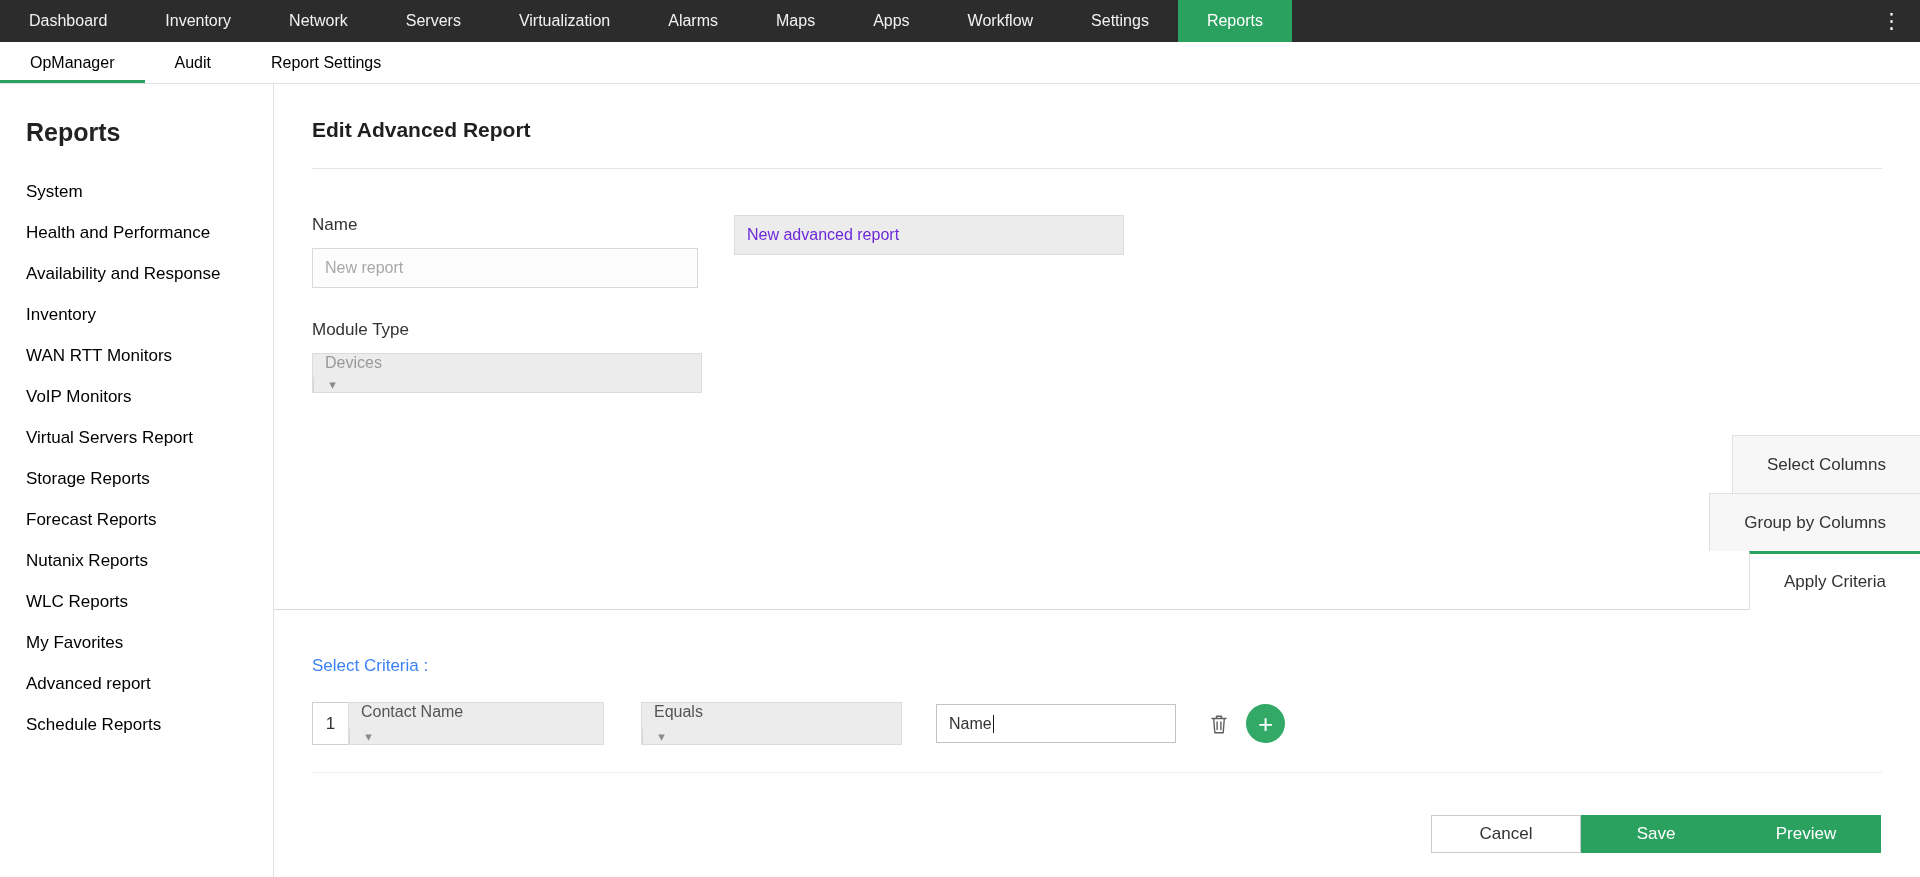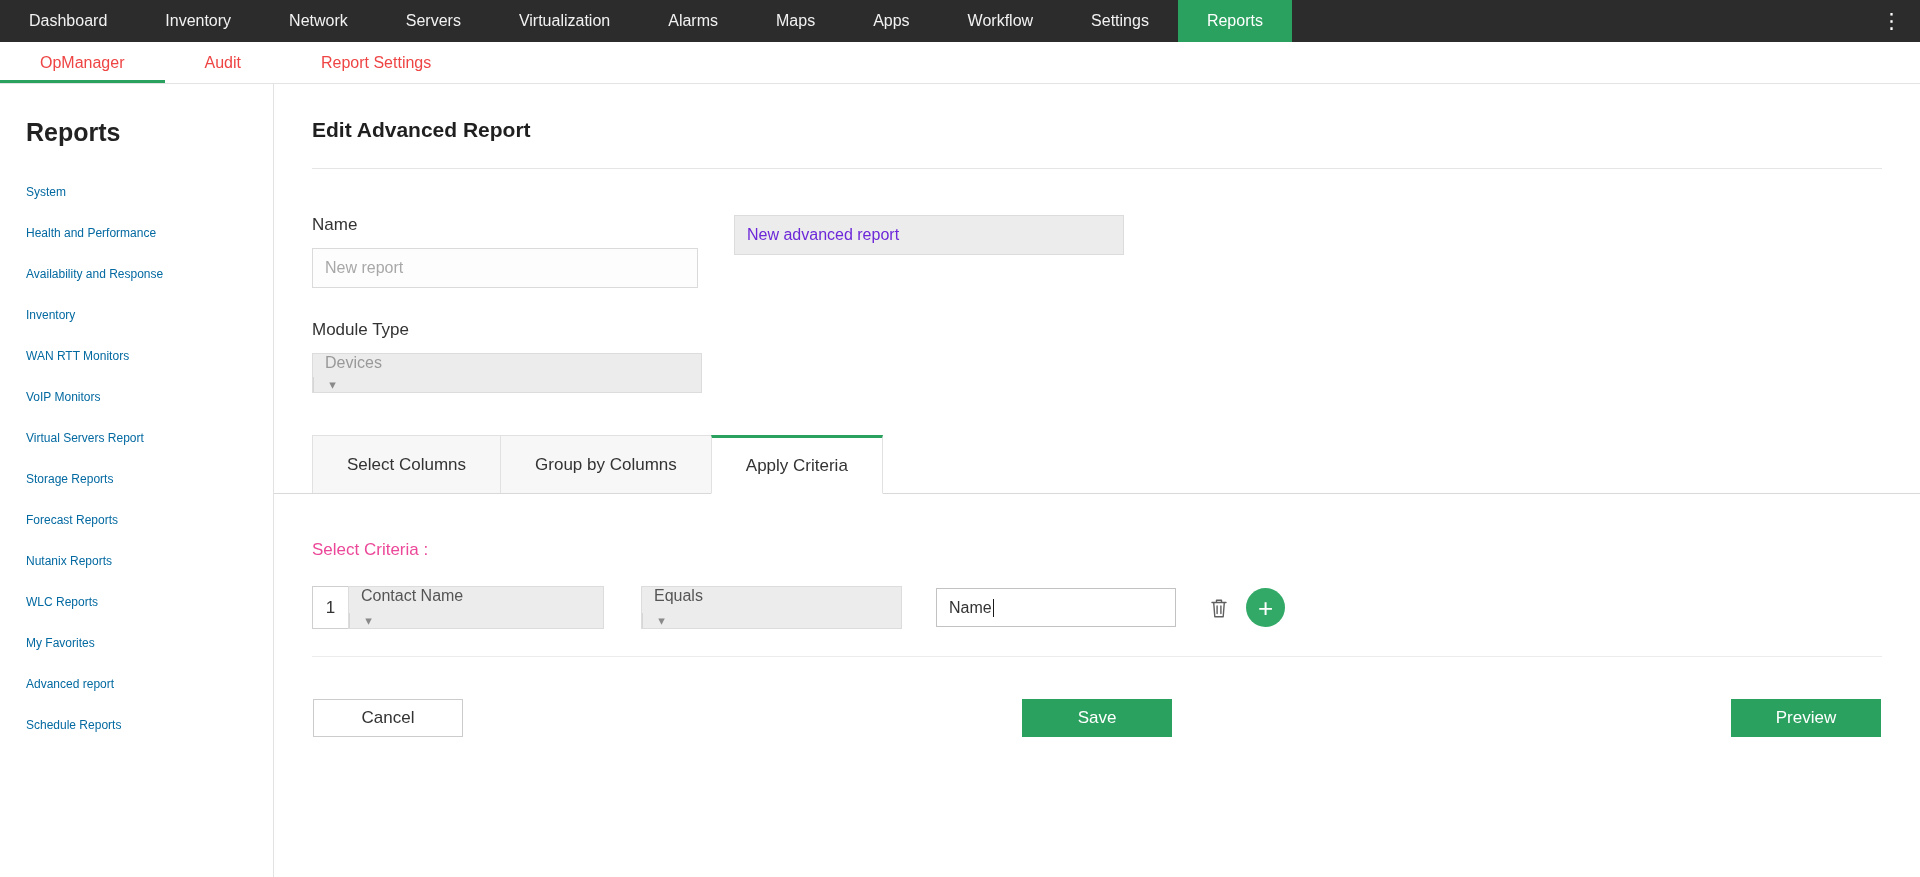--- a/index.html
+++ b/index.html
@@ -10,31 +10,31 @@
   .topnav { height:42px; background:#2c2c2c; display:flex; align-items:stretch; }
   .topnav-item { display:flex; align-items:center; padding:0 29px; font-size:16px;
                  color:#f2f2f2; cursor:pointer; white-space:nowrap; }
   .topnav-item.active { background:#2aa15f; color:#fff; }
   .topnav-spacer { flex:1; }
   .kebab { display:flex; align-items:center; padding:0 18px; color:#fff;
            font-size:21px; cursor:pointer; }
 
   
   .subnav { height:42px; background:#fff; border-bottom:1px solid #e3e3e3; display:flex; }
-  .subnav-item { display:flex; align-items:center; padding:0 40px; font-size:16px;
-                 color:#ef4444; position:relative; cursor:pointer; white-space:nowrap; }
+  .subnav-item { display:flex; align-items:center; padding:0 30px; font-size:16px;
+                 color:#000000; position:relative; cursor:pointer; white-space:nowrap; }
   .subnav-item.active::after { content:""; position:absolute; left:0; right:0; bottom:0;
                  height:3px; background:#2aa15f; }
 
   
   .layout { display:flex; height:793px; }
   .sidebar { width:274px; border-right:1px solid #e2e2e2; padding-left:26px; flex-shrink:0; }
   .sidebar-title { font-size:25px; font-weight:700; color:#222; margin:34px 0 24px; }
-  .sidebar-item { height:41px; display:flex; align-items:center; font-size:12px;
-                  color:#0369a1; cursor:pointer; white-space:nowrap; }
+  .sidebar-item { height:41px; display:flex; align-items:center; font-size:17px;
+                  color:#000000; cursor:pointer; white-space:nowrap; }
 
   .main { flex:1; position:relative; }
   .page-title { margin:34px 38px 0; font-size:21px; font-weight:700; color:#1f1f1f; }
   .title-divider { margin:26px 38px 0; border-top:1px solid #e5e5e5; }
 
   
   .form-row { display:flex; margin:46px 38px 0; }
   .form-group { display:flex; flex-direction:column; }
   .form-group.g-name { width:386px; margin-right:36px; }
   .form-group.g-desc { width:390px; }
@@ -51,50 +51,50 @@
             font-size:16px; cursor:default;flex-direction:column; }
   .select .select-label { flex:1; padding:0 12px; white-space:nowrap; overflow:hidden; }
   .select .select-arrow { width:38px; align-self:stretch; border-left:1px solid #d6d6d6;
             display:flex; align-items:center; justify-content:center; color:#8a8a8a;
             font-size:13px; }
   .select.disabled .select-label { color:#999; }
   .select .select-label { color:#555; }
 
   
   .tab-strip { margin-top:42px; border-bottom:1px solid #d9d9d9; display:flex;
-               padding-left:38px; align-items:flex-end; }
+               padding-left:38px; align-items:flex-end;flex-direction:column; }
   .tab { padding:0 34px; height:58px; display:flex; align-items:center; font-size:17px;
          color:#333; background:#f7f7f7; border:1px solid #e1e1e1; border-bottom:none;
          margin-right:-1px; cursor:pointer; white-space:nowrap; }
   .tab.active { background:#fff; border-top:3px solid #2aa15f; border-bottom:1px solid #fff;
          margin-bottom:-1px; height:59px; cursor:default; }
 
   
-  .criteria-label { margin:46px 38px 0; font-size:17px; color:#ec4899; }
+  .criteria-label { margin:46px 38px 0; font-size:17px; color:#3b82f6; }
   .criteria-row { margin:26px 38px 0; display:flex; align-items:center; }
   .index-box { width:37px; height:43px; border:1px solid #cfcfcf; background:#fff;
                display:flex; align-items:center; justify-content:center; font-size:17px;
                color:#333; flex-shrink:0; }
   .criteria-select { width:256px; height:43px; margin-left:-1px; }
   .operator-select { width:261px; height:43px; margin-left:37px; }
   .value-input { width:240px; height:39px; border:1px solid #c2c2c2; background:#fff;
                  display:flex; align-items:center; padding:0 12px; font-size:16px;
                  color:#333; margin-left:34px; cursor:text; }
   .caret { width:1px; height:18px; background:#1a1a1a; margin-left:1px; }
   .trash-btn { margin-left:29px; background:none; border:none; display:flex;
                align-items:center; cursor:pointer; padding:4px; }
   .plus-btn { width:39px; height:39px; border-radius:50%; background:#33a968; color:#fff;
               border:none; display:flex; align-items:center; justify-content:center;
               font-size:26px; line-height:1; margin-left:13px; cursor:pointer;
               font-family:"Liberation Sans", sans-serif; }
 
   .section-divider { margin:27px 38px 0; border-top:1px solid #ececec; }
 
   
-  .actions { display:flex; justify-content:space-between; margin:42px 39px 0; gap:8px; }
+  .actions { display:flex; justify-content:flex-end; margin:42px 39px 0; gap:0; }
   .btn { height:38px; width:150px; display:flex; align-items:center; justify-content:center;
          font-size:17px; cursor:pointer; border:none;
          font-family:"Liberation Sans", sans-serif; }
   .btn.cancel { background:#fff; border:1px solid #cccccc; color:#333; }
   .btn.primary { background:#2aa15f; color:#fff; }
 </style>
 </head>
 <body>
 
 <div class="topnav">

